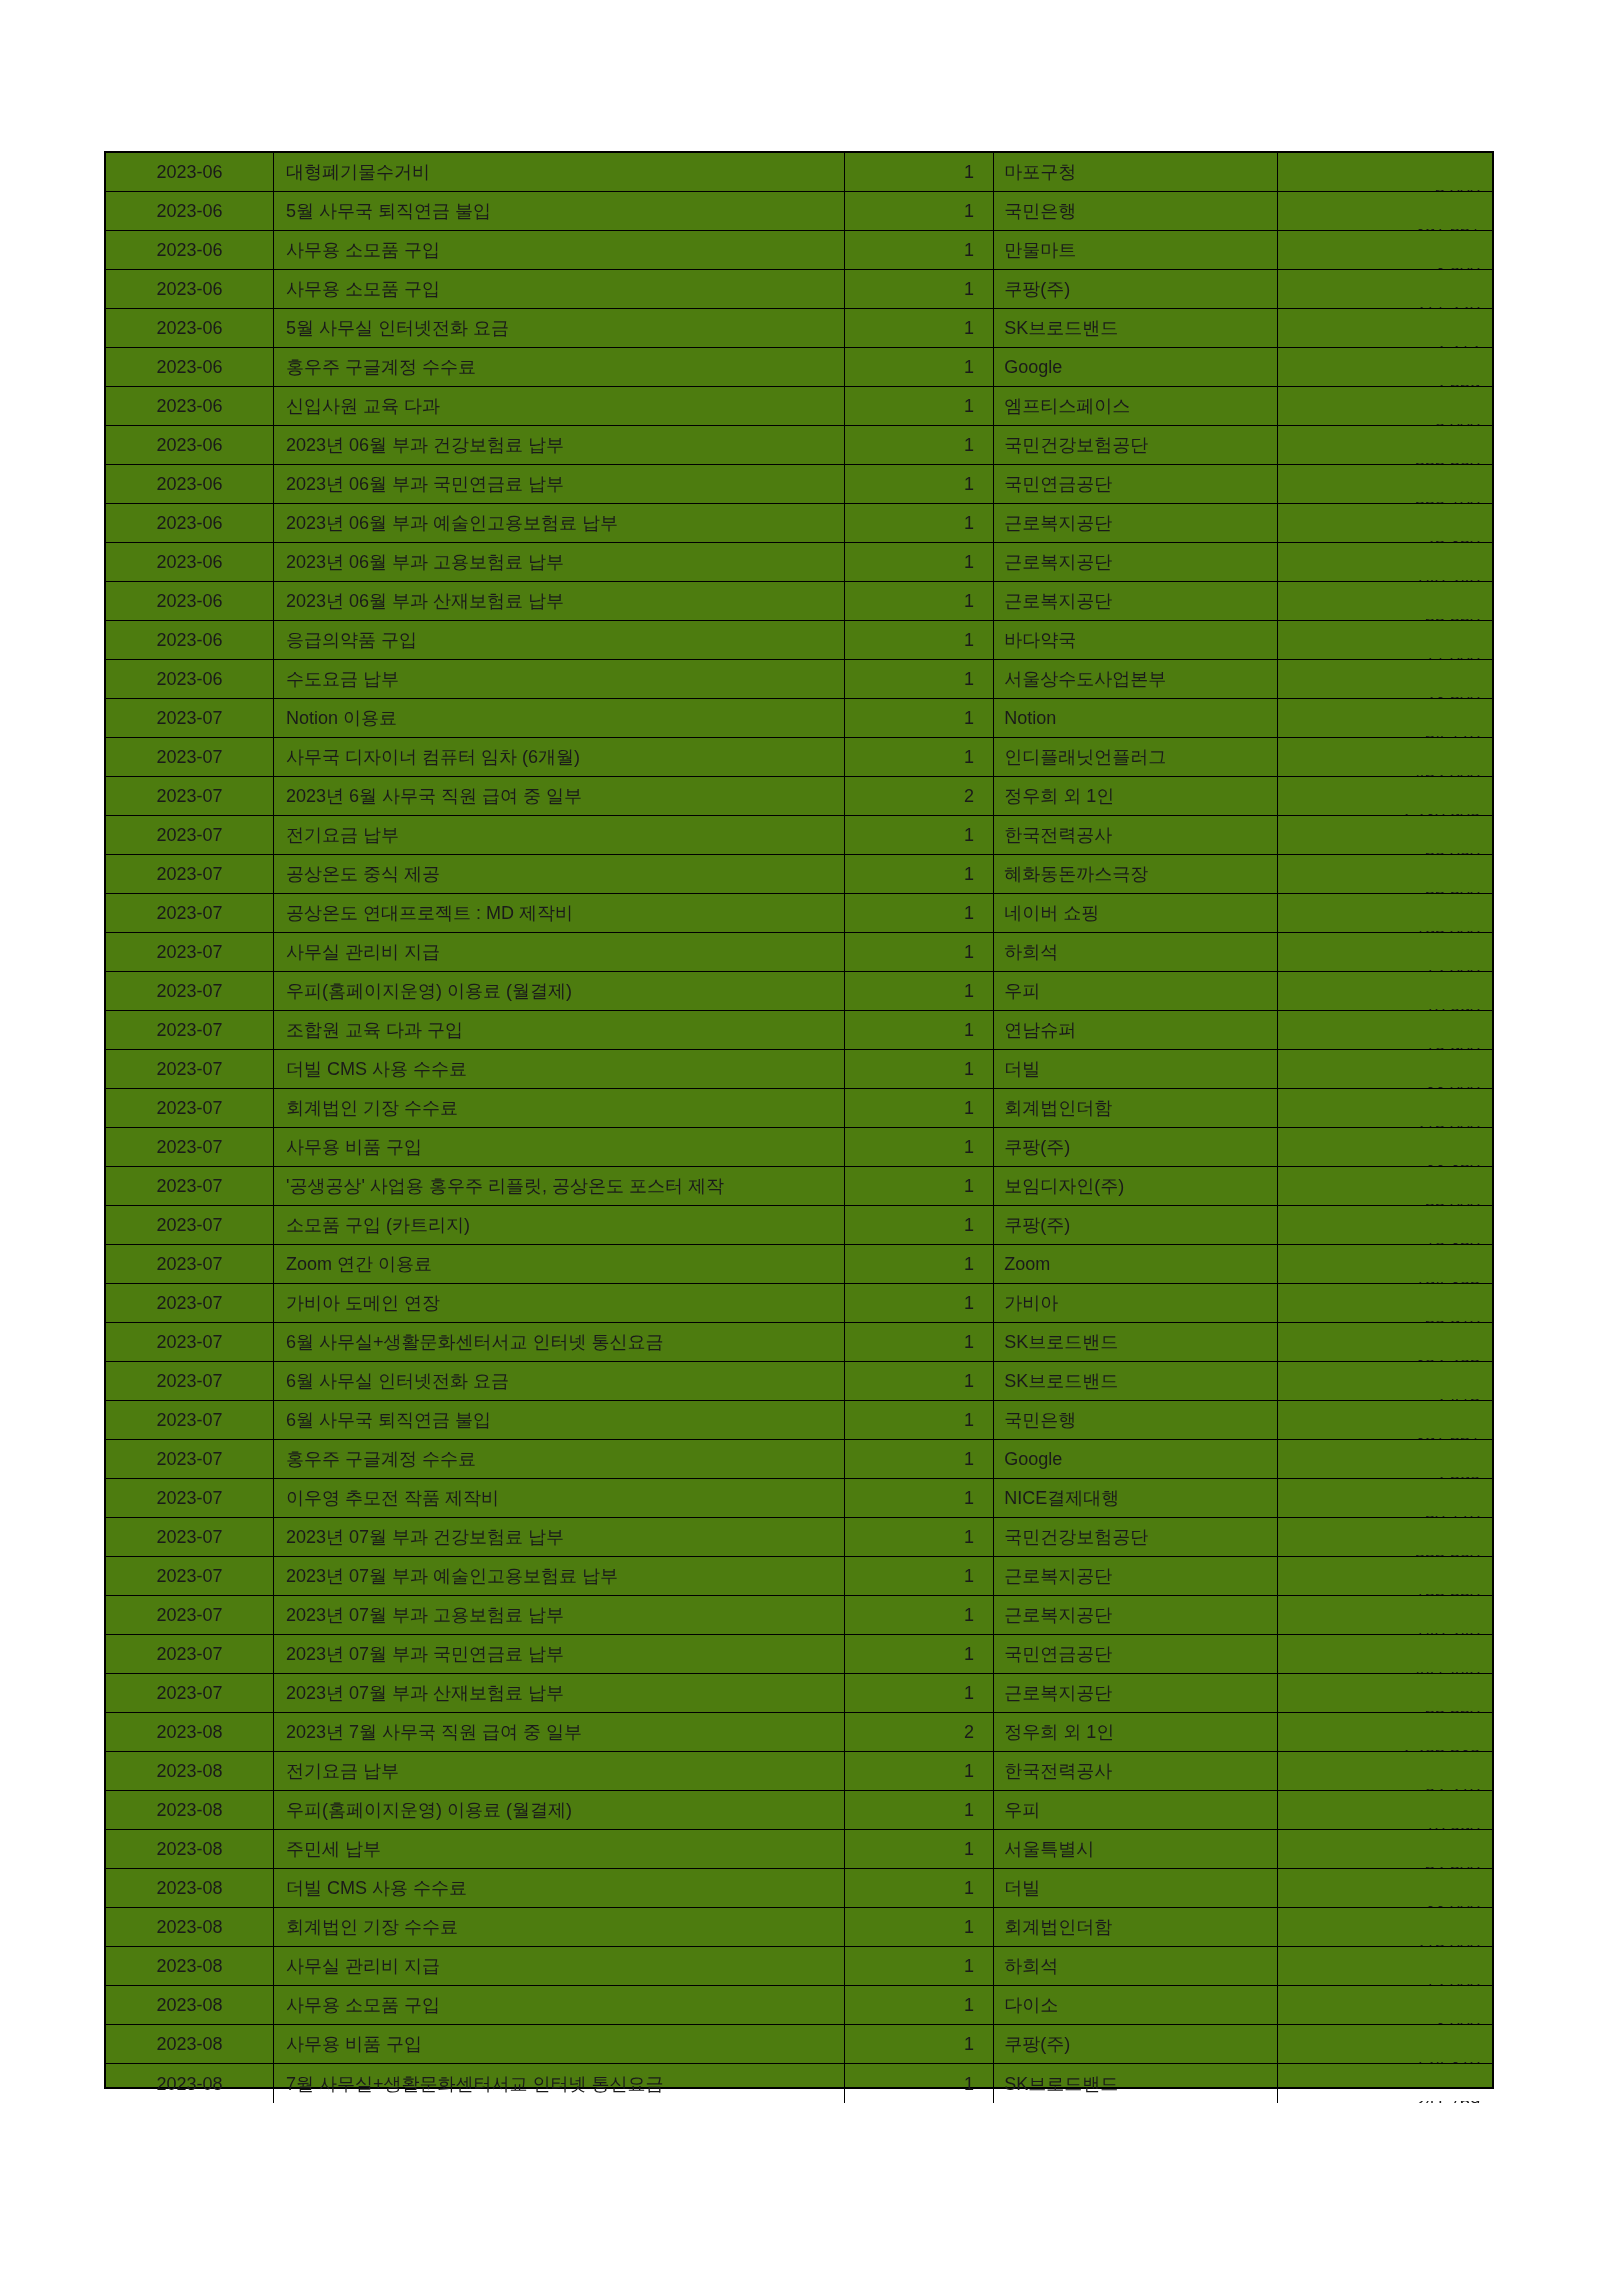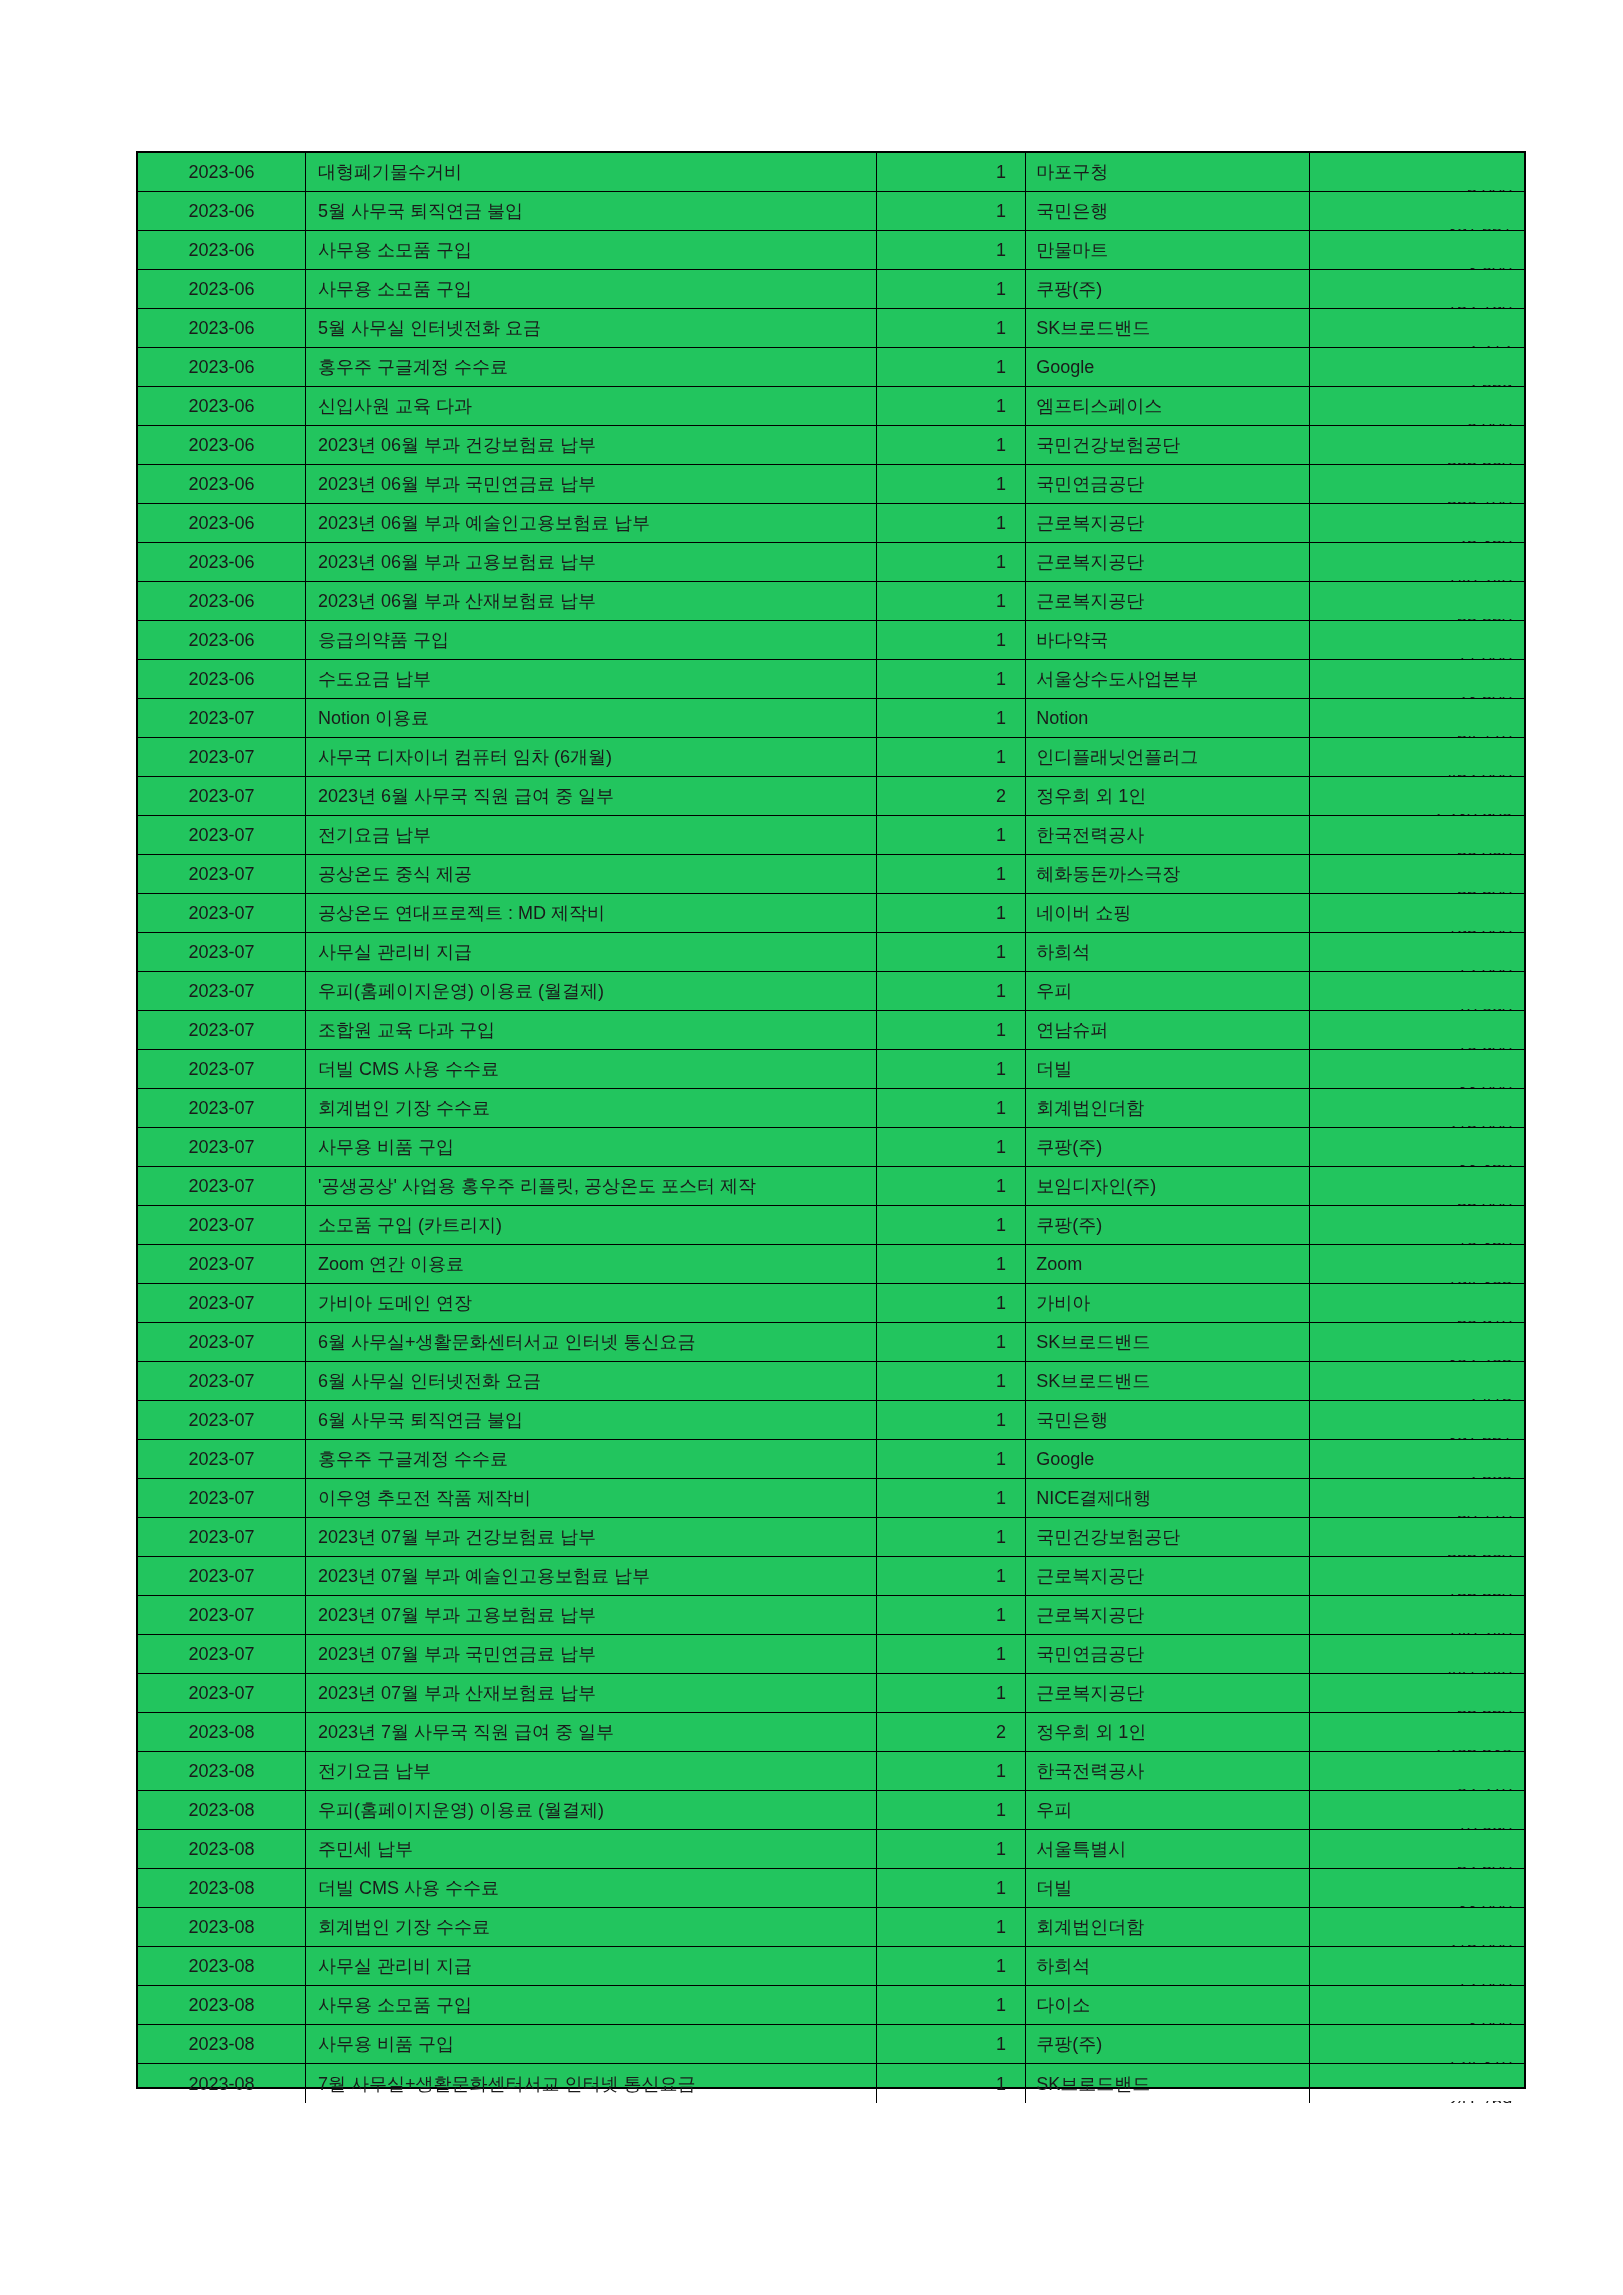--- a/index.html
+++ b/index.html
@@ -14,29 +14,29 @@
     font-family: "Liberation Sans", "DejaVu Sans", sans-serif;
     color: #1a1a1a;
   }
   .page {
     position: absolute;
     inset: 0;
     background: #ffffff;
   }
   .ledger {
     position: absolute;
-    left: 136px;
+    left: 104px;
     top: 151px;
     width: 1386px;
     height: 1934px;
     border: 2.4px solid #000000;
     display: grid;
     grid-template-columns: 168px 571px 149px 284px 214px;
     grid-template-rows: repeat(50, 39px);
-    background: #22c55e;
+    background: #4d7c0f;
   }
   .row { display: contents; }
   .cell {
     box-sizing: border-box;
     border-right: 1.6px solid #000000;
     border-bottom: 1.6px solid #000000;
     display: flex;
     align-items: center;
     font-size: 18px;
     line-height: 1;
@@ -52,21 +52,21 @@
   .c-amount { justify-content: flex-end; padding: 0 12px 0 4.8px; margin-top: 37px; }
 </style>
 </head>
 <body>
 
 <div class="page">
   <div class="ledger" id="ledger">
       <div class="row"><div class="cell c-date">2023-06</div><div class="cell c-desc">대형폐기물수거비</div><div class="cell c-qty">1</div><div class="cell c-vendor">마포구청</div><div class="cell c-amount">6,000</div></div>
       <div class="row"><div class="cell c-date">2023-06</div><div class="cell c-desc">5월 사무국 퇴직연금 불입</div><div class="cell c-qty">1</div><div class="cell c-vendor">국민은행</div><div class="cell c-amount">391,667</div></div>
       <div class="row"><div class="cell c-date">2023-06</div><div class="cell c-desc">사무용 소모품 구입</div><div class="cell c-qty">1</div><div class="cell c-vendor">만물마트</div><div class="cell c-amount">3,800</div></div>
-      <div class="row"><div class="cell c-date">2023-06</div><div class="cell c-desc">사무용 소모품 구입</div><div class="cell c-qty">1</div><div class="cell c-vendor">쿠팡(주)</div><div class="cell c-amount">152,190</div></div>
+      <div class="row"><div class="cell c-date">2023-06</div><div class="cell c-desc">사무용 소모품 구입</div><div class="cell c-qty">1</div><div class="cell c-vendor">쿠팡(주)</div><div class="cell c-amount">217,220</div></div>
       <div class="row"><div class="cell c-date">2023-06</div><div class="cell c-desc">5월 사무실 인터넷전화 요금</div><div class="cell c-qty">1</div><div class="cell c-vendor">SK브로드밴드</div><div class="cell c-amount">2,272</div></div>
       <div class="row"><div class="cell c-date">2023-06</div><div class="cell c-desc">홍우주 구글계정 수수료</div><div class="cell c-qty">1</div><div class="cell c-vendor">Google</div><div class="cell c-amount">2,669</div></div>
       <div class="row"><div class="cell c-date">2023-06</div><div class="cell c-desc">신입사원 교육 다과</div><div class="cell c-qty">1</div><div class="cell c-vendor">엠프티스페이스</div><div class="cell c-amount">8,000</div></div>
       <div class="row"><div class="cell c-date">2023-06</div><div class="cell c-desc">2023년 06월 부과 건강보험료 납부</div><div class="cell c-qty">1</div><div class="cell c-vendor">국민건강보험공단</div><div class="cell c-amount">556,580</div></div>
       <div class="row"><div class="cell c-date">2023-06</div><div class="cell c-desc">2023년 06월 부과 국민연금료 납부</div><div class="cell c-qty">1</div><div class="cell c-vendor">국민연금공단</div><div class="cell c-amount">558,700</div></div>
       <div class="row"><div class="cell c-date">2023-06</div><div class="cell c-desc">2023년 06월 부과 예술인고용보험료 납부</div><div class="cell c-qty">1</div><div class="cell c-vendor">근로복지공단</div><div class="cell c-amount">25,350</div></div>
       <div class="row"><div class="cell c-date">2023-06</div><div class="cell c-desc">2023년 06월 부과 고용보험료 납부</div><div class="cell c-qty">1</div><div class="cell c-vendor">근로복지공단</div><div class="cell c-amount">140,240</div></div>
       <div class="row"><div class="cell c-date">2023-06</div><div class="cell c-desc">2023년 06월 부과 산재보험료 납부</div><div class="cell c-qty">1</div><div class="cell c-vendor">근로복지공단</div><div class="cell c-amount">65,560</div></div>
       <div class="row"><div class="cell c-date">2023-06</div><div class="cell c-desc">응급의약품 구입</div><div class="cell c-qty">1</div><div class="cell c-vendor">바다약국</div><div class="cell c-amount">17,000</div></div>
       <div class="row"><div class="cell c-date">2023-06</div><div class="cell c-desc">수도요금 납부</div><div class="cell c-qty">1</div><div class="cell c-vendor">서울상수도사업본부</div><div class="cell c-amount">23,500</div></div>

